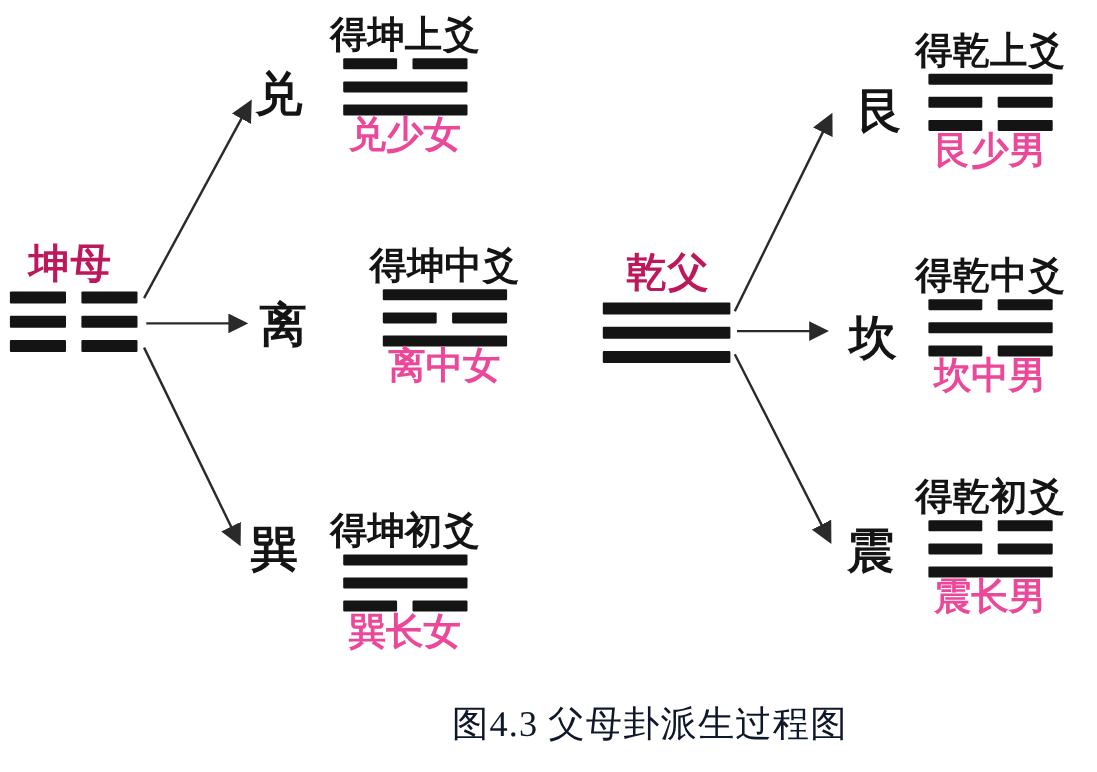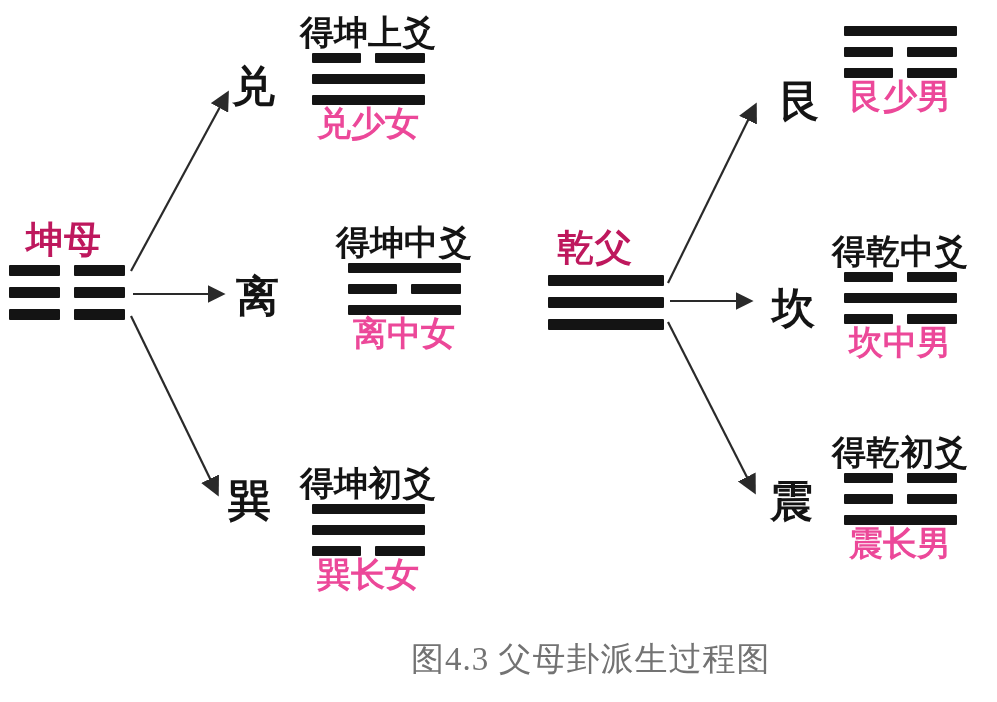--- a/index.html
+++ b/index.html
@@ -31,21 +31,21 @@
   .block .block-title {
     font-size:34px; font-weight:bold; line-height:1.2; white-space:nowrap; color:#141414;
   }
   .block .trigram { position:static; }
   .block .block-caption {
     font-size:34px; font-weight:bold; line-height:1.1; white-space:nowrap; color:#ec4899;
   }
 
   .figure-caption {
     position:absolute; left:411px; top:641px; font-size:33px; line-height:1.1;
-    font-family:"Liberation Serif", serif; font-weight:400; color:#737373;
+    font-family:"Liberation Serif", serif; font-weight:400; color:#0f172a;
     white-space:nowrap; letter-spacing:1px;
   }
 </style>
 </head>
 <body>
 
 <div class="canvas">
 
   <svg class="arrows" viewBox="0 0 997 702" xmlns="http://www.w3.org/2000/svg">
     <defs>
@@ -70,21 +70,21 @@
       <div class="tri-line broken">
         <span></span>
         <span></span>
       </div>
       <div class="tri-line broken">
         <span></span>
         <span></span>
       </div>
     </div>
 
-  <div class="parent-label" style="left:557px; top:229px;">乾父</div>
+  <div class="parent-label" style="left:569px; top:229px;">乾父</div>
   <div class="trigram large" style="left:548px; top:275px;">
       <div class="tri-line solid">
         <span></span>
       </div>
       <div class="tri-line solid">
         <span></span>
       </div>
       <div class="tri-line solid">
         <span></span>
       </div>
@@ -143,20 +143,21 @@
         </div>
         <div class="tri-line broken">
           <span></span>
           <span></span>
         </div>
       </div>
     <div class="block-caption">巽长女</div>
   </div>
 
   <div class="block" style="left:824px; top:26px;">
+    <div class="block-title">得乾上爻</div>
     <div class="trigram">
         <div class="tri-line solid">
           <span></span>
         </div>
         <div class="tri-line broken">
           <span></span>
           <span></span>
         </div>
         <div class="tri-line broken">
           <span></span>

